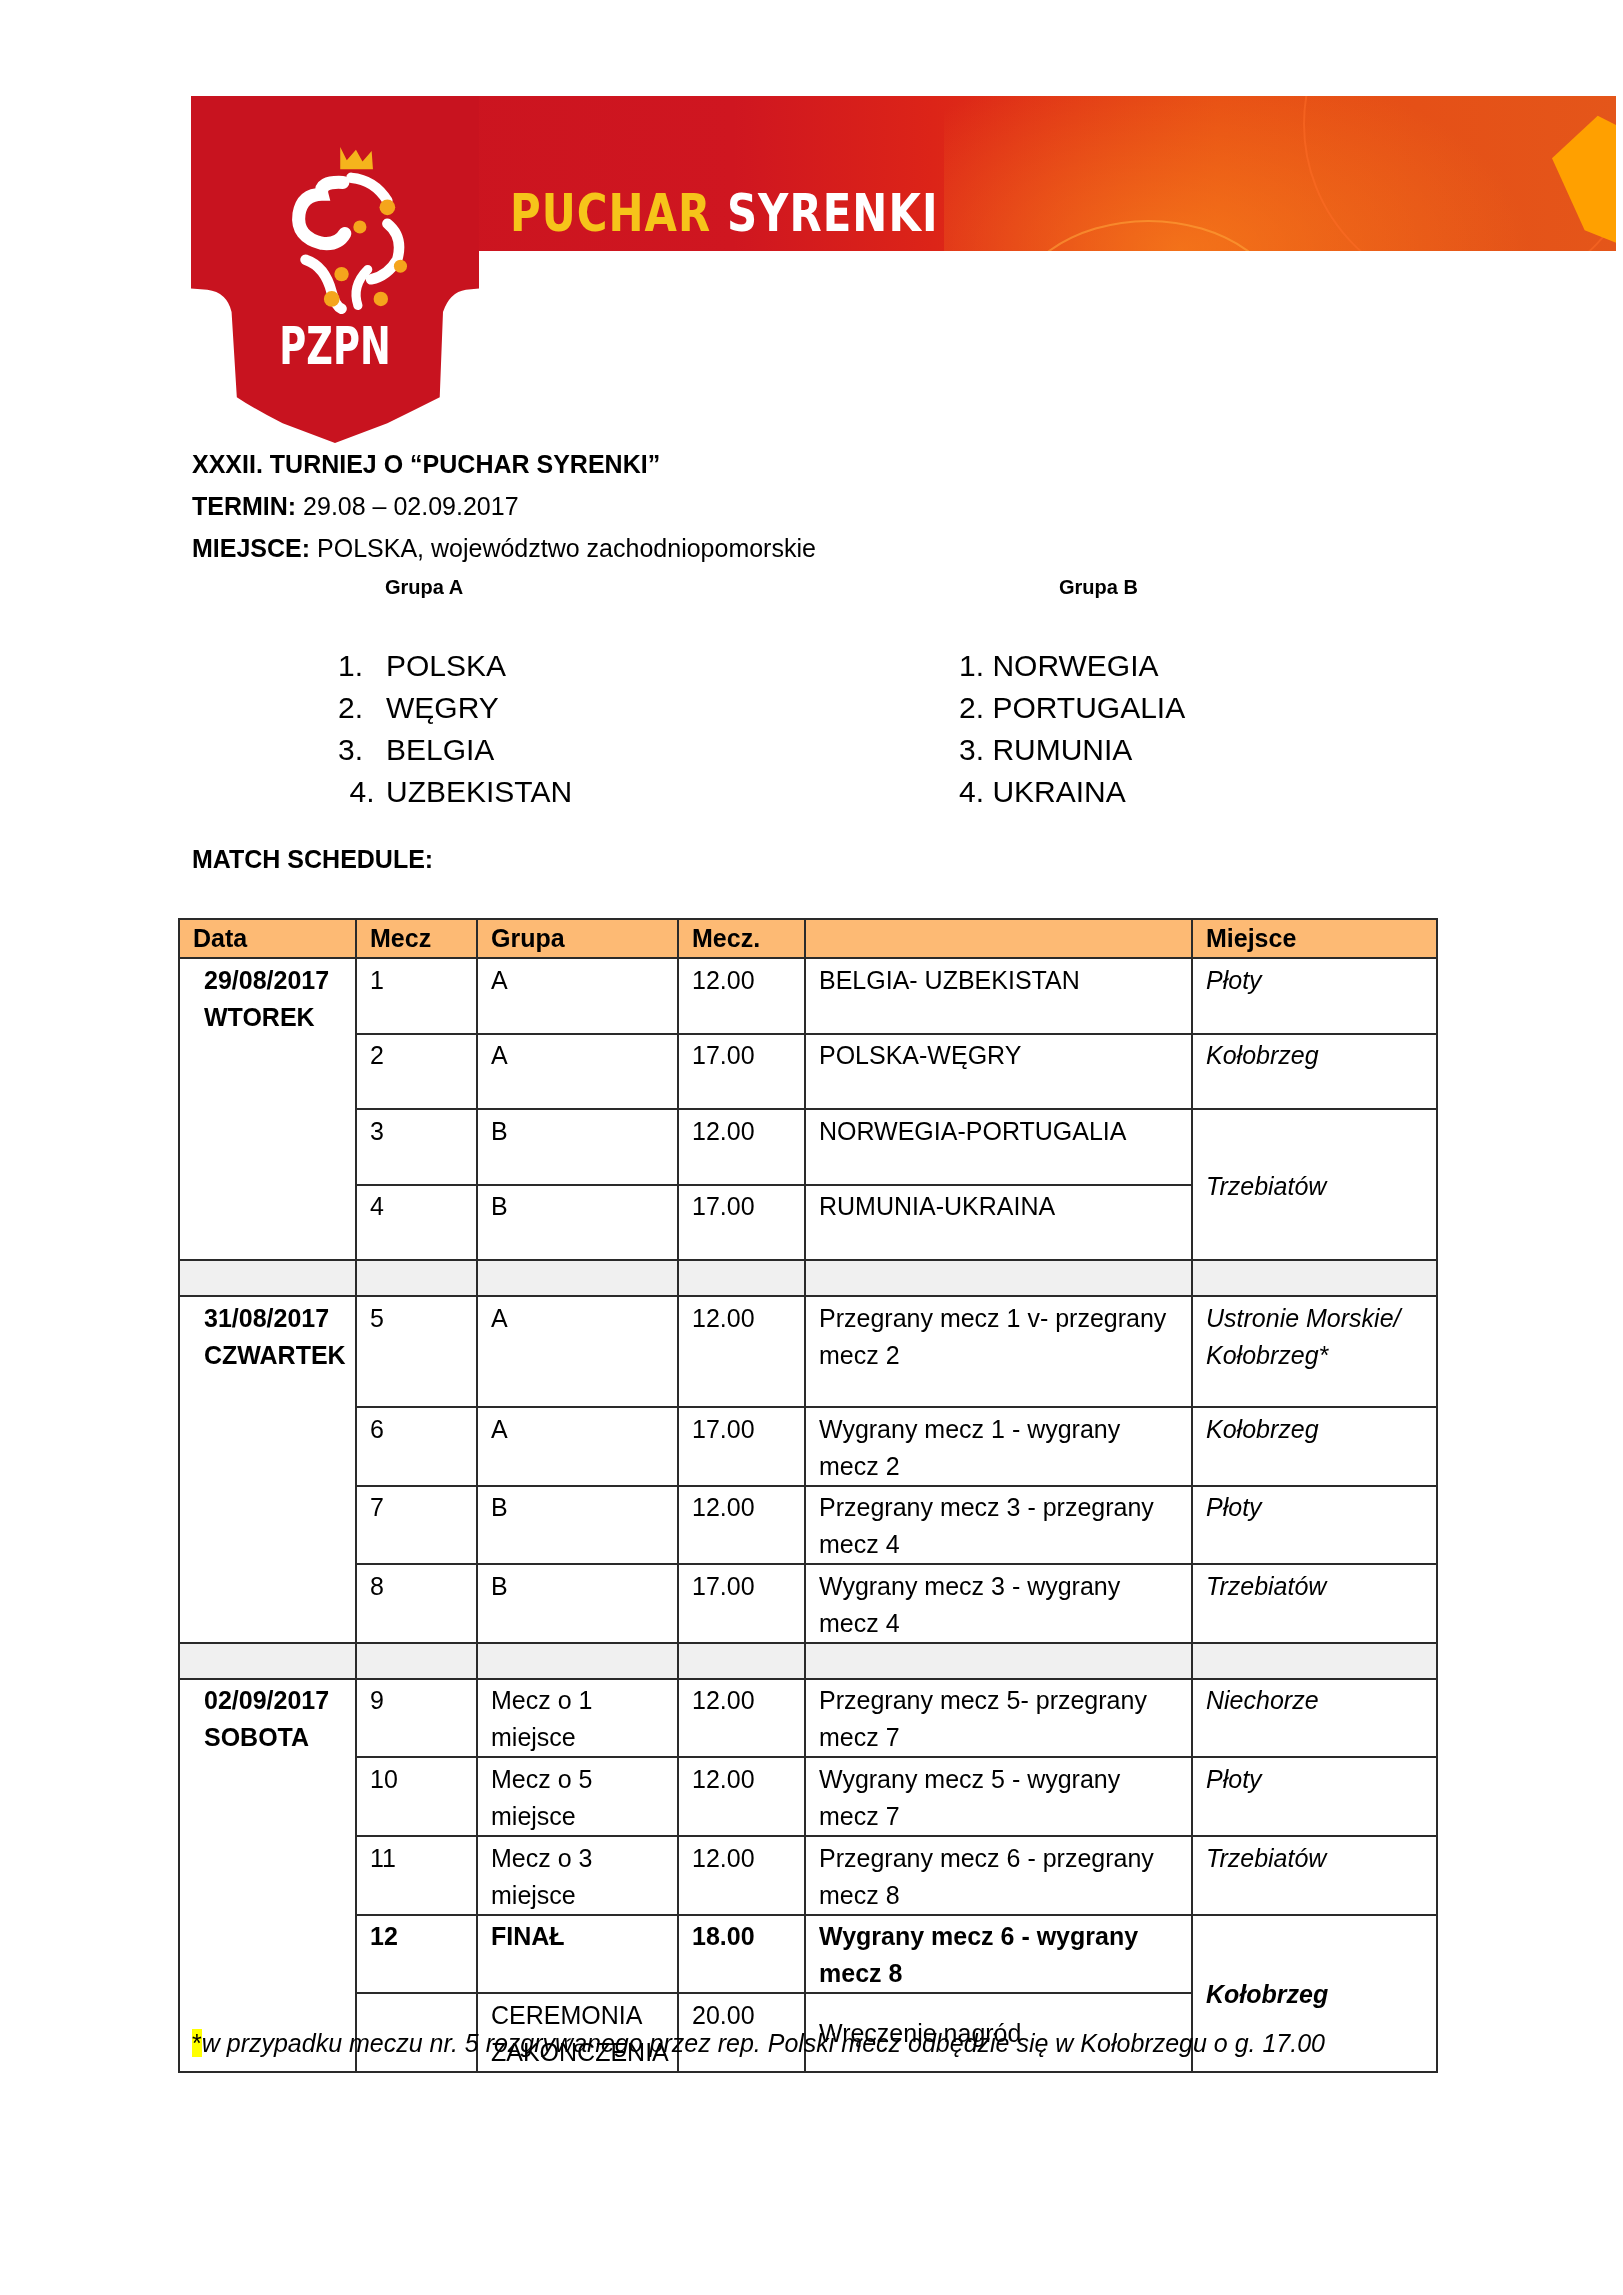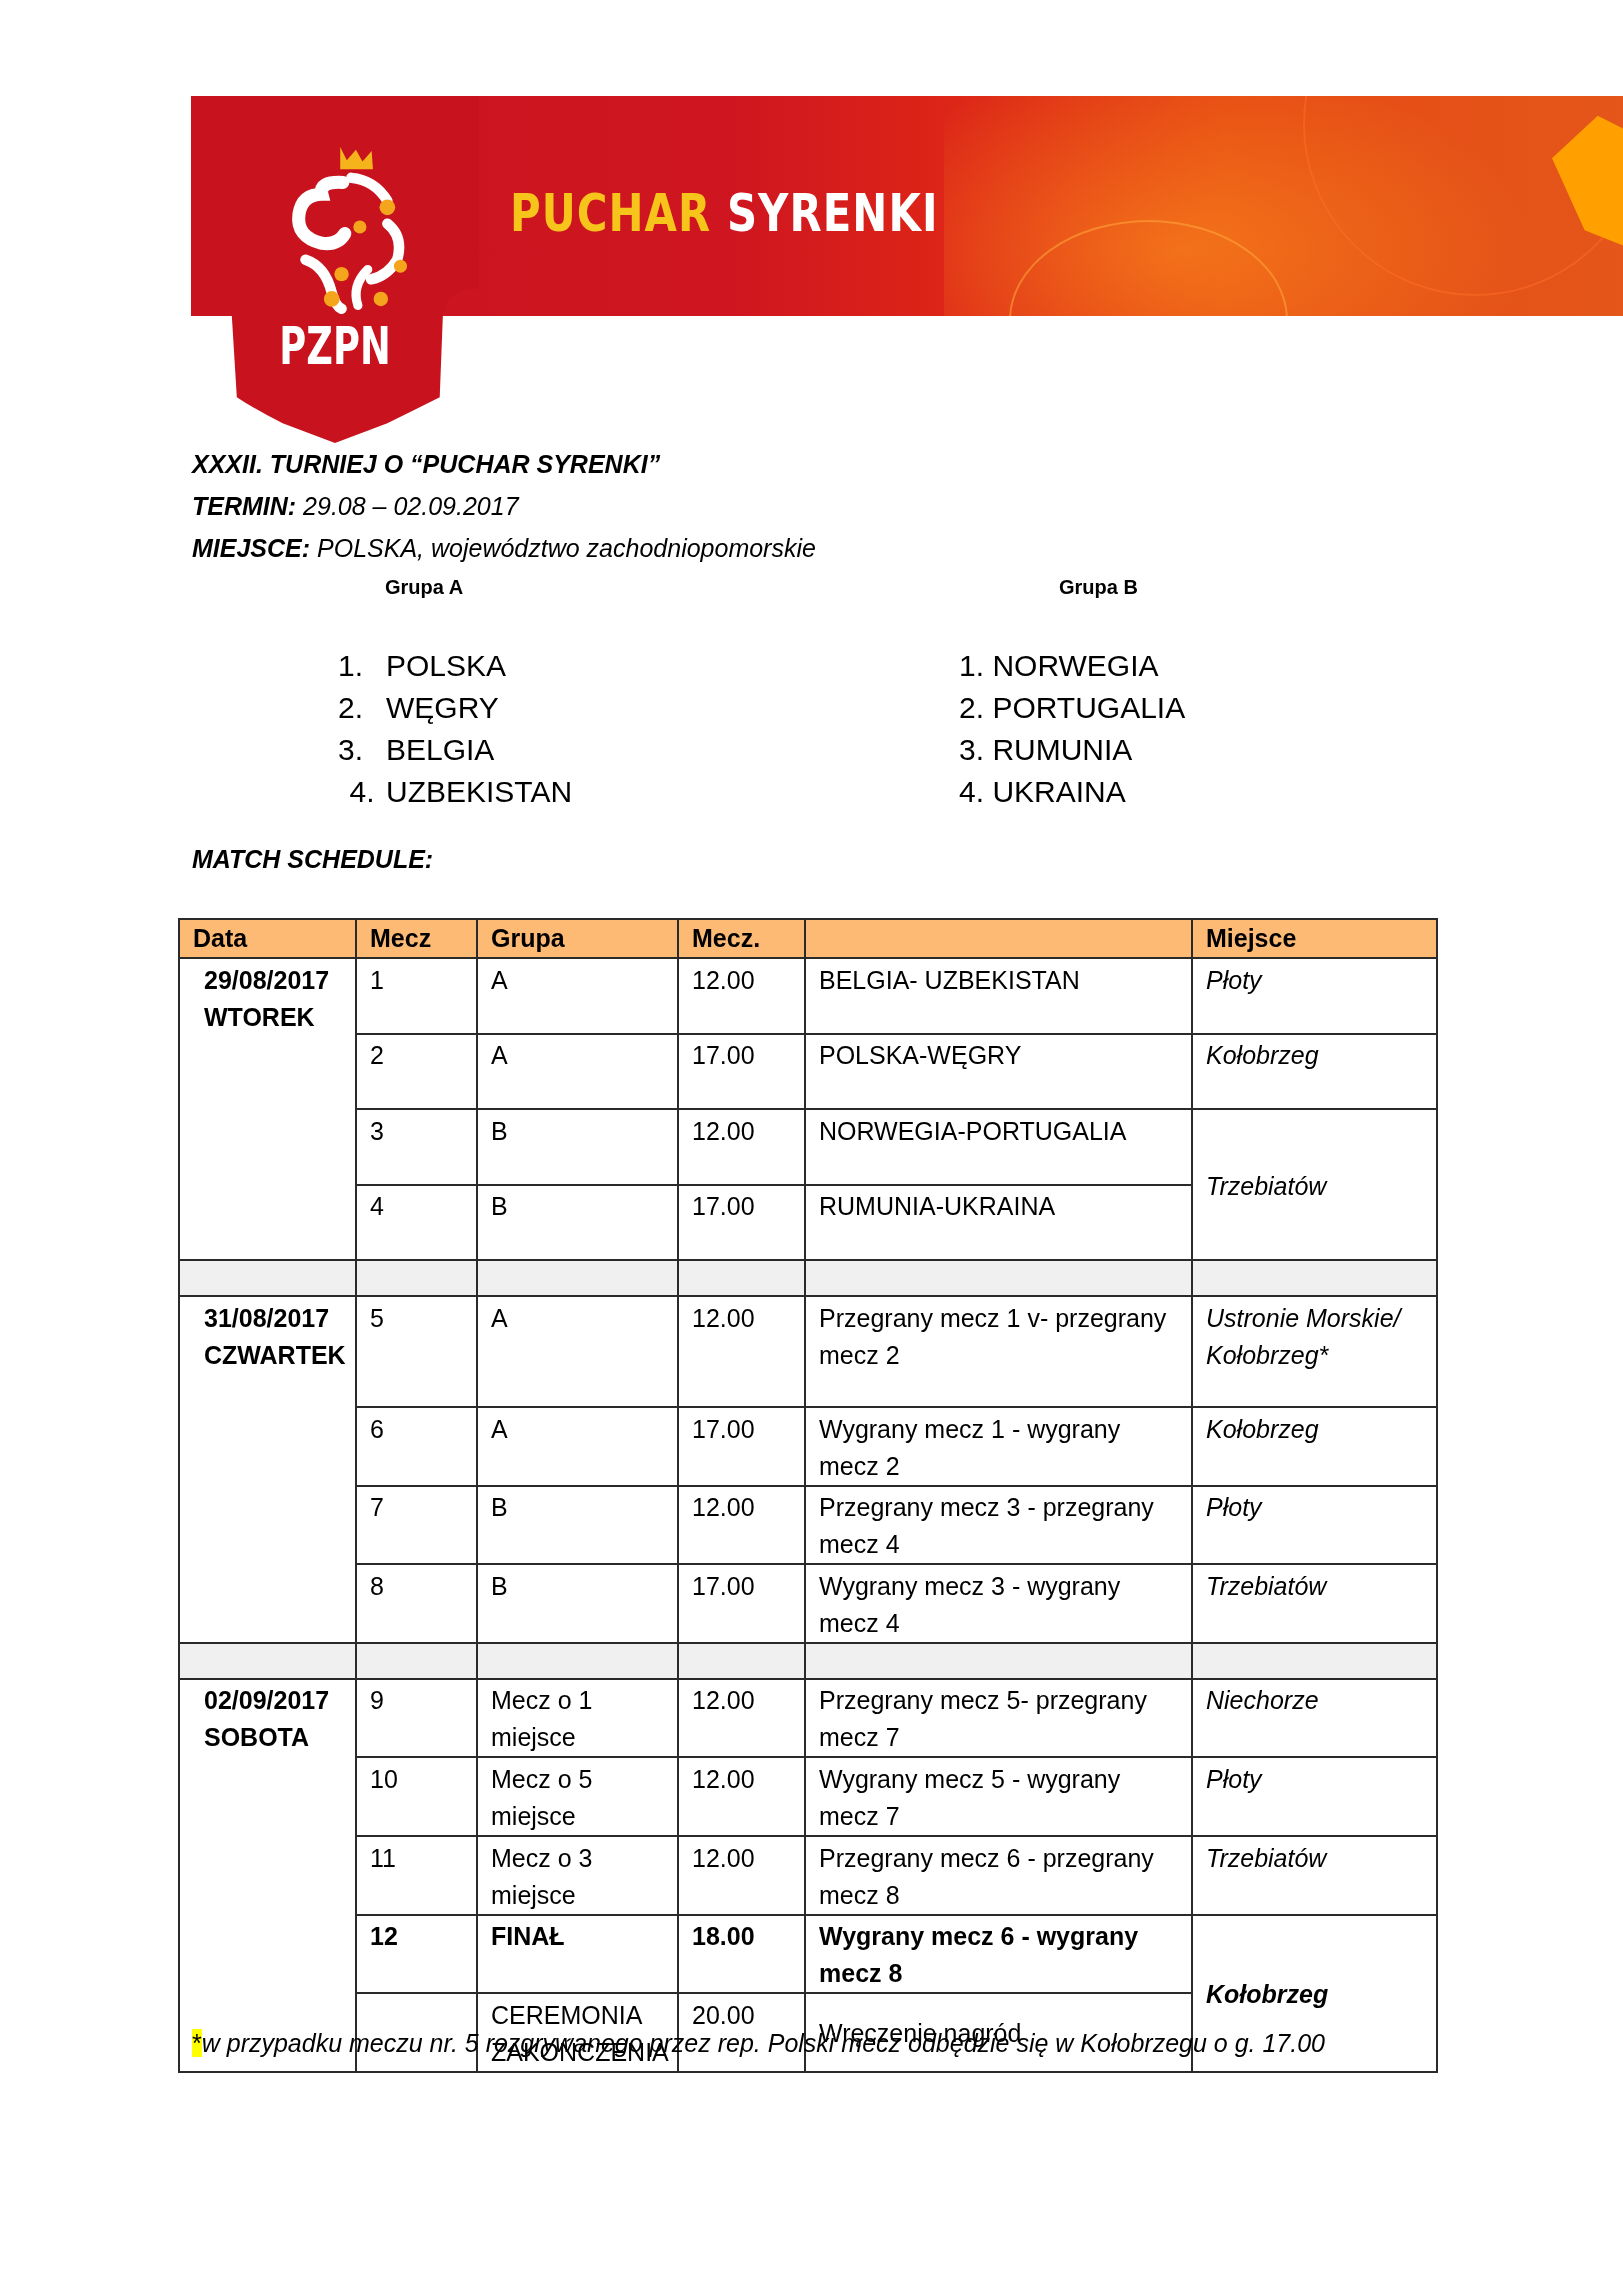--- a/index.html
+++ b/index.html
@@ -1,36 +1,36 @@
 <!DOCTYPE html>
 <html style="font-size:10.5px"><head>
 <meta charset="utf-8">
 <style>
   html, body { margin: 0; padding: 0; background: #ffffff; }
   body { width: 1623px; height: 2295px; position: relative; overflow: hidden;
          font-family: "Liberation Sans", sans-serif; color: #000; }
 
   
-  .banner { position: absolute; left: 191px; top: 96px; width: 1425px; height: 220px;
+  .banner { position: absolute; left: 191px; top: 96px; width: 1425px; height: 155px;
             background: linear-gradient(90deg, #c8131f 0%, #cf1620 38%, #dc2418 52%, #e64a14 72%, #e4561a 100%);
-            overflow: hidden; padding-left: 8px; }
+            overflow: hidden; }
   .banner .glow { position: absolute; left: 753px; top: -39px; width: 589px; height: 275px;
                   background: radial-gradient(ellipse at 40% 70%, rgba(255,150,30,0.55), rgba(255,120,20,0) 70%); }
   .banner .ball-panel { position: absolute; left: 1361px; top: 13px; width: 196px; height: 164px; }
   .banner .ring { position: absolute; border-radius: 50%; border: 2px solid rgba(255,170,60,0.55); }
   .banner .title { position: absolute; left: 319px; top: 88px; font-family: "DejaVu Sans", sans-serif;
                    font-weight: bold; font-size: 51px; letter-spacing: 1.3px; transform: scaleX(0.82);
                    transform-origin: left center; white-space: nowrap; }
   .banner .title .t1 { color: #f6c41a; }
   .banner .title .t2 { color: #ffffff; }
 
   .shield { position: absolute; left: 191px; top: 96px; width: 288px; height: 347px; }
 
   
-  .line { position: absolute; left: 192px; font-size: 25px; white-space: nowrap; font-style: italic; }
+  .line { position: absolute; left: 192px; font-size: 25px; white-space: nowrap; }
   .line b { font-weight: bold; }
   .group-title { position: absolute; font-size: 20px; font-weight: bold; 
                  text-underline-offset: 3.9px; white-space: nowrap; }
   .team { position: absolute; font-size: 30px; white-space: nowrap; }
   .team .num { display: inline-block; width: 48px; }
 
   
   table.schedule { position: absolute; left: 178px; top: 918px; width: 1258px; border-collapse: collapse;
                    table-layout: fixed; font-size: 25px; }
   table.schedule td, table.schedule th { border: 2px solid #2a2a2a; vertical-align: top; padding: 2.6px 13px 0 13px;

